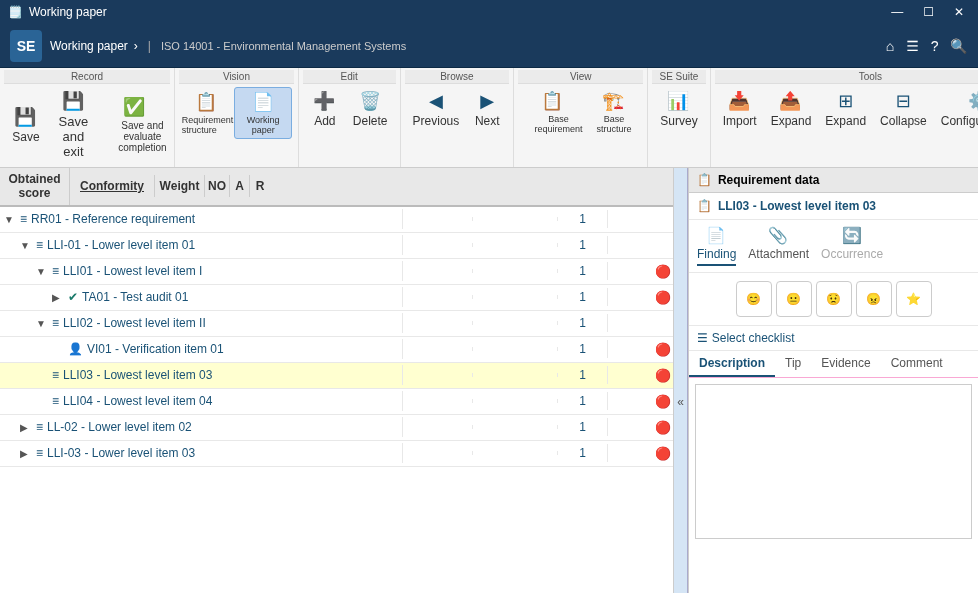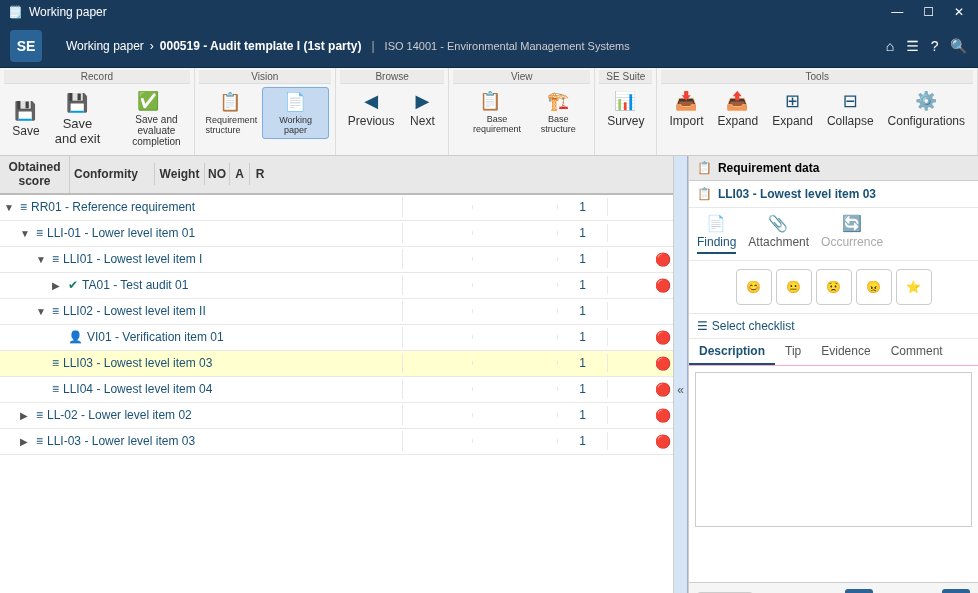--- a/index.html
+++ b/index.html
@@ -20,21 +20,21 @@
     .title-bar-controls span { cursor: pointer; font-size: 12px; color: white; padding: 2px 6px; }
 
     
     .app-header {
       background: #1a3a5c;
       color: white;
       height: 44px;
       display: flex;
       align-items: center;
       padding: 0 10px;
-      gap: 24px;
+      gap: 8px;
       border-bottom: 1px solid #0d2a45;
     }
     .app-logo {
       width: 32px; height: 32px;
       background: #2a6496;
       border-radius: 4px;
       display: flex; align-items: center; justify-content: center;
       color: white; font-weight: bold; font-size: 14px;
     }
     .breadcrumb { display: flex; align-items: center; gap: 6px; color: white; font-size: 12px; }
@@ -100,21 +100,21 @@
       background: #e8e8e8;
       border-bottom: 2px solid #bbb;
       font-weight: bold;
       font-size: 11px;
       color: #333;
       min-height: 32px;
       align-items: center;
     }
     .th-req { flex: 1; padding: 4px 8px; border-right: 1px solid #ccc; }
     .th-score { width: 70px; padding: 4px 4px; text-align: center; border-right: 1px solid #ccc; line-height: 1.2; }
-    .th-conf { width: 85px; padding: 4px 4px; text-align: left; border-right: 1px solid #ccc; }
+    .th-conf { width: 85px; padding: 4px 4px; text-align: center; border-right: 1px solid #ccc; text-decoration: underline; }
     .th-weight { width: 50px; padding: 4px 4px; text-align: center; border-right: 1px solid #ccc; }
     .th-no { width: 25px; padding: 4px 2px; text-align: center; border-right: 1px solid #ccc; }
     .th-a { width: 20px; padding: 4px 2px; text-align: center; border-right: 1px solid #ccc; }
     .th-r { width: 20px; padding: 4px 2px; text-align: center; }
 
     
     .table-body { overflow-y: auto; flex: 1; }
     .table-row {
       display: flex;
       align-items: center;
@@ -298,21 +298,20 @@
     <span>☐</span>
     <span>✕</span>
   </div>
 </div>
 
 <div class="app-header">
   <div class="app-logo">SE</div>
   <div class="breadcrumb">
     <span>Working paper</span>
     <span>›</span>
-    <span style="font-weight:bold;">000519 - Audit template I (1st party)</span>
     <span style="color:#aaa;margin:0 4px;">|</span>
     <span style="color:#ccc;font-size:11px;">ISO 14001 - Environmental Management Systems</span>
   </div>
   <div class="header-right">
     <span class="header-icon">⌂</span>
     <span class="header-icon">☰</span>
     <span class="header-icon">?</span>
     <span class="header-icon">🔍</span>
   </div>
 </div>
@@ -344,20 +343,33 @@
         <span class="toolbar-btn-icon blue">📋</span>
         <span style="font-size:9px;max-width:50px;text-align:left;">Requirement structure</span>
       </div>
       <div class="toolbar-btn active">
         <span class="toolbar-btn-icon orange">📄</span>
         <span style="font-size:9px;max-width:55px;text-align:center;">Working paper</span>
       </div>
     </div>
   </div>
 
+  <div class="toolbar-group">
+    <div class="toolbar-group-label">Edit</div>
+    <div class="toolbar-buttons">
+      <div class="toolbar-btn">
+        <span class="toolbar-btn-icon green">➕</span>
+        <span>Add</span>
+      </div>
+      <div class="toolbar-btn">
+        <span class="toolbar-btn-icon red">🗑️</span>
+        <span>Delete</span>
+      </div>
+    </div>
+  </div>
 
   <div class="toolbar-group">
     <div class="toolbar-group-label">Browse</div>
     <div class="toolbar-buttons">
       <div class="toolbar-btn">
         <span class="toolbar-btn-icon blue">◀</span>
         <span>Previous</span>
       </div>
       <div class="toolbar-btn">
         <span class="toolbar-btn-icon blue">▶</span>

